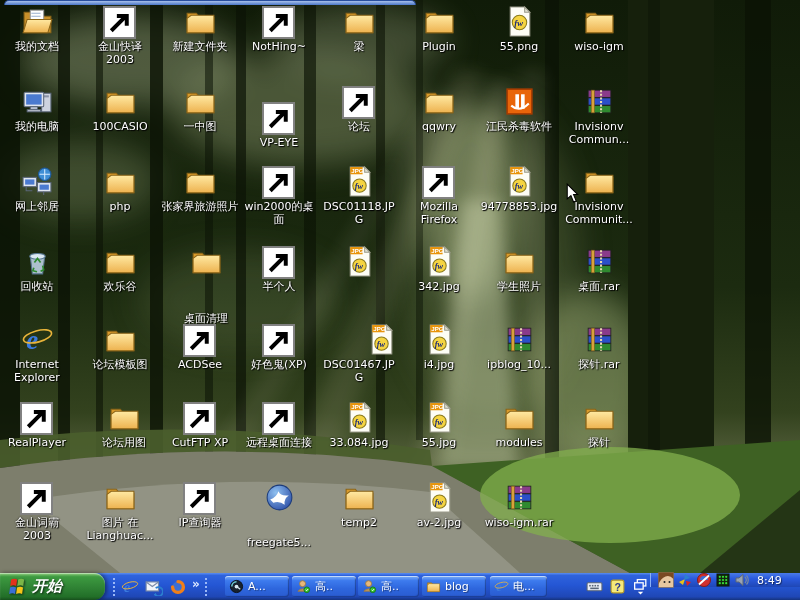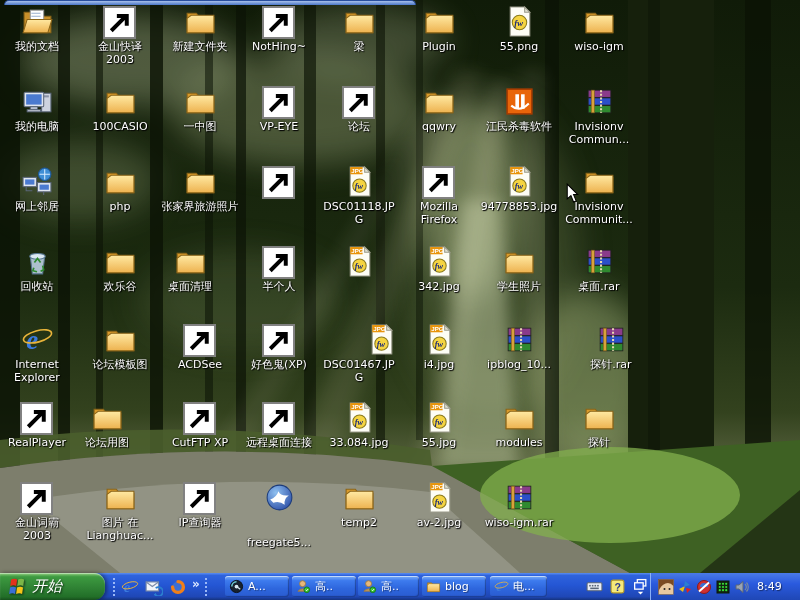--- a/index.html
+++ b/index.html
@@ -20,39 +20,39 @@
             text-shadow:1px 1px 1px #000,0 0 2px #000;white-space:pre-line;
             word-break:break-word;max-width:78px;}
   
   .taskbar{position:absolute;left:0;bottom:0;width:800px;height:27px;
            background:linear-gradient(180deg,#5c8ef0 0%,#2f63dd 9%,#2456d4 45%,#1f47b5 88%,#15337e 100%);
            z-index:10;}
   .start{position:absolute;left:0;top:0;height:27px;width:105px;border-radius:0 11px 11px 0;
          background:linear-gradient(180deg,#8fce7c 0%,#3d9a40 14%,#2f8234 55%,#226f28 88%,#174f1c 100%);
          display:flex;align-items:center;gap:5px;padding-left:7px;box-sizing:border-box;
          box-shadow:inset 0 1px 1px rgba(255,255,255,.45),2px 0 4px rgba(0,0,0,.45);cursor:pointer;}
-  .start-label{color:#fff;font-size:15px;font-weight:normal;font-style:italic;
+  .start-label{color:#fff;font-size:15px;font-weight:bold;font-style:italic;
                text-shadow:1px 1px 2px rgba(0,0,0,.7);text-align:right;}
   .start-logo{width:20px;height:20px;filter:drop-shadow(1px 1px 1px rgba(0,0,0,.6));}
   .handle{width:0;height:18px;border-left:2px dotted #9ab8f8;margin:0 3px;}
   .ql{position:absolute;left:110px;top:0;height:27px;display:flex;align-items:center;}
   .qlicon{width:18px;height:18px;margin:0 3px;cursor:pointer;}
   .qlicon svg{width:18px;height:18px;display:block;}
   .chevron{color:#dce8ff;font-size:12px;font-weight:bold;margin:0 2px 6px 2px;cursor:pointer;}
   .task{position:absolute;top:3px;height:21px;border-radius:3px;
         background:linear-gradient(180deg,#7fb0f8 0%,#3d7bee 22%,#2e66dd 60%,#2a5cd0 100%);
         box-shadow:inset 0 1px 0 rgba(255,255,255,.55),inset -1px -1px 1px rgba(0,0,30,.35);
         display:flex;align-items:center;padding:0 4px;box-sizing:border-box;gap:4px;
         color:#fff;font-size:11px;cursor:pointer;}
   .task svg{width:15px;height:15px;flex:none;}
   .task span{white-space:nowrap;overflow:hidden;text-shadow:1px 1px 1px rgba(0,0,0,.4);}
   .langbar{position:absolute;left:583px;top:0;height:27px;display:flex;align-items:center;}
   .lbicon{width:17px;height:17px;margin:0 3px;cursor:pointer;}
   .lbicon svg{width:17px;height:17px;display:block;}
-  .tray{position:absolute;left:650px;right:0;top:0;height:27px;
+  .tray{position:absolute;left:650px;right:0;top:0;height:14px;
         background:linear-gradient(180deg,#4a7ae6 0%,#2a5ade 40%,#1f47b5 100%);
         border-left:1px solid #8ab0f8;display:flex;align-items:center;
         padding-left:7px;box-sizing:border-box;}
   .tricon{width:16px;height:16px;margin-right:3px;cursor:pointer;}
   .tricon svg{width:16px;height:16px;display:block;}
   .clock{color:#fff;font-size:11px;margin-left:4px;text-shadow:1px 1px 1px rgba(0,0,0,.5);}
   .cursor{position:absolute;left:566px;top:183px;width:13px;height:20px;z-index:99;pointer-events:none;}
 </style>
 </head>
 <body>
@@ -465,21 +465,21 @@
           <div class="di-label">100CASIO</div>
         </div>
         <div class="desktop-icon" style="left: 161px; top: 85px;">
           <div class="di-img">
             <svg width="33" height="33">
               <use href="#s-folder"></use>
             </svg>
           </div>
           <div class="di-label">一中图</div>
         </div>
-        <div class="desktop-icon" style="left: 240px; top: 85px;">
+        <div class="desktop-icon" style="left: 240px; top: 101px;">
           <div class="di-img">
             <svg width="33" height="33">
               <use href="#s-vp-eye"></use>
             </svg>
             <svg width="10" height="10" class="badge">
               <use href="#s-shortcut"></use>
             </svg>
           </div>
           <div class="di-label">VP-EYE</div>
         </div>
@@ -545,20 +545,21 @@
         </div>
         <div class="desktop-icon" style="left: 240px; top: 165px;">
           <div class="di-img">
             <svg width="33" height="33">
               <use href="#s-folder"></use>
             </svg>
             <svg width="10" height="10" class="badge">
               <use href="#s-shortcut"></use>
             </svg>
           </div>
+          <div class="di-label">win2000的桌面</div>
         </div>
         <div class="desktop-icon" style="left: 320px; top: 165px;">
           <div class="di-img">
             <svg width="33" height="33">
               <use href="#s-jpg"></use>
             </svg>
           </div>
           <div class="di-label">DSC01118.JPG</div>
         </div>
         <div class="desktop-icon" style="left: 400px; top: 165px;">
@@ -599,21 +600,21 @@
           <div class="di-label">回收站</div>
         </div>
         <div class="desktop-icon" style="left: 81px; top: 245px;">
           <div class="di-img">
             <svg width="33" height="33">
               <use href="#s-folder"></use>
             </svg>
           </div>
           <div class="di-label">欢乐谷</div>
         </div>
-        <div class="desktop-icon" style="left: 151px; top: 245px;">
+        <div class="desktop-icon" style="left: 167px; top: 245px; gap: 32px;">
           <div class="di-img">
             <svg width="33" height="33">
               <use href="#s-folder"></use>
             </svg>
           </div>
           <div class="di-label">桌面清理</div>
         </div>
         <div class="desktop-icon" style="left: 240px; top: 245px;">
           <div class="di-img">
             <svg width="33" height="33">
@@ -712,40 +713,40 @@
           <div class="di-label">i4.jpg</div>
         </div>
         <div class="desktop-icon" style="left: 480px; top: 323px;">
           <div class="di-img">
             <svg width="33" height="33">
               <use href="#s-rar"></use>
             </svg>
           </div>
           <div class="di-label">ipblog_10...</div>
         </div>
-        <div class="desktop-icon" style="left: 560px; top: 323px; padding-left: 12px;">
+        <div class="desktop-icon" style="left: 560px; top: 323px;">
           <div class="di-img">
             <svg width="33" height="33">
               <use href="#s-rar"></use>
             </svg>
           </div>
           <div class="di-label">探针.rar</div>
         </div>
         <div class="desktop-icon" style="left: -2px; top: 401px;">
           <div class="di-img">
             <svg width="33" height="33">
               <use href="#s-realplayer"></use>
             </svg>
             <svg width="10" height="10" class="badge">
               <use href="#s-shortcut"></use>
             </svg>
           </div>
           <div class="di-label">RealPlayer</div>
         </div>
-        <div class="desktop-icon" style="left: 68px; top: 401px; justify-content: space-between;">
+        <div class="desktop-icon" style="left: 85px; top: 401px; justify-content: space-between;">
           <div class="di-img">
             <svg width="33" height="33">
               <use href="#s-folder"></use>
             </svg>
           </div>
           <div class="di-label">论坛用图</div>
         </div>
         <div class="desktop-icon" style="left: 161px; top: 401px;">
           <div class="di-img">
             <svg width="33" height="33">

